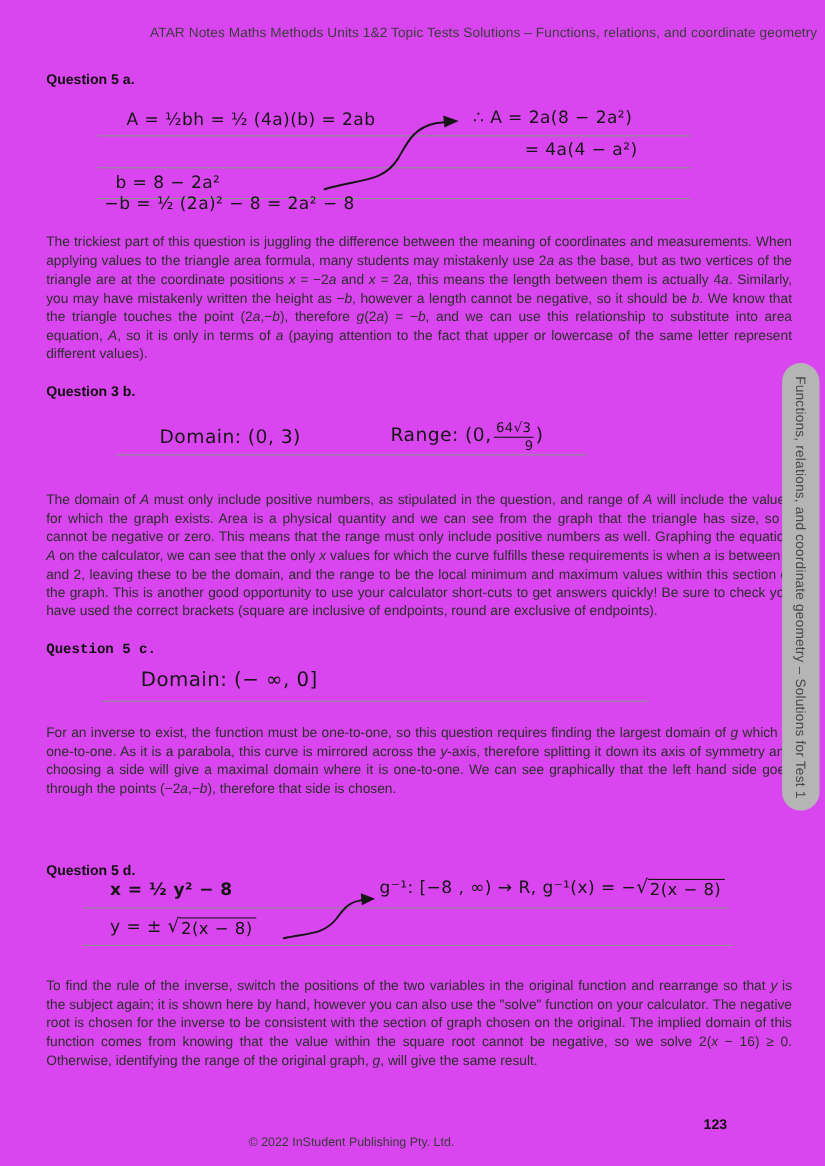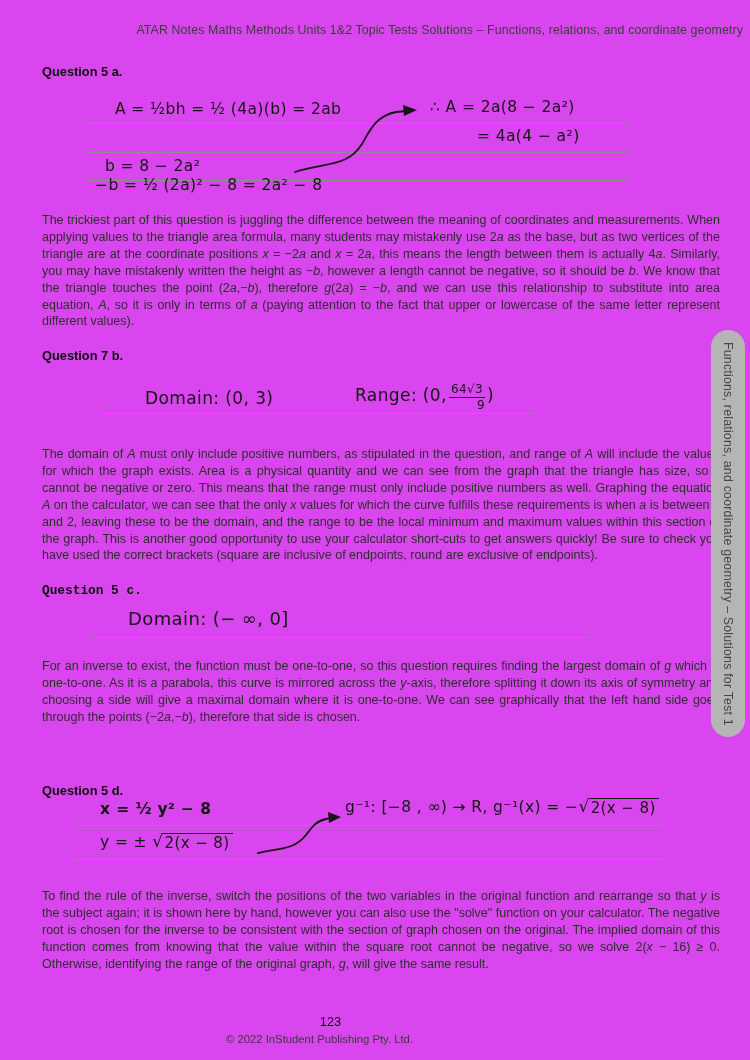--- a/index.html
+++ b/index.html
@@ -55,21 +55,21 @@
     background:#b5b5b5;border-radius:17px;
     display:flex;align-items:center;justify-content:center;
   }
   .side-tab-label{
     writing-mode:vertical-rl;
     font-size:12.4px;color:#474747;letter-spacing:.2px;
     white-space:nowrap;
   }
   .footer-page{
     position:absolute;left:0;top:1014px;width:661px;
-    text-align:center;font-size:12.8px;font-weight:normal;color:#111;
+    text-align:right;font-size:12.8px;font-weight:bold;color:#111;
   }
   .footer-copy{
     position:absolute;left:0;top:1033px;width:639px;
     text-align:center;font-size:11.3px;color:#3a3a3a;
   }
 </style>
 </head>
 <body>
 
 <div class="page">
@@ -88,21 +88,21 @@
   <div class="hand" style="top:127px;left:477px;">=  4a(4 − a²)</div>
   <div class="hand" style="top:157px;left:105px;">b =  8 − 2a²</div>
 
   <svg class="arrow-svg" style="left:290px;top:104px;" width="135" height="78" viewBox="0 0 135 78">
     <path d="M5,68 C40,58 58,62 72,40 C80,26 86,12 106,8 L116,7" fill="none" stroke="#161616" stroke-width="1.8" stroke-linecap="round"></path>
     <polygon points="127,6 113,1 114,12" fill="#161616"></polygon>
   </svg>
 
   <div class="para" style="top:212px;">The trickiest part of this question is juggling the difference between the meaning of coordinates and measurements. When applying values to the triangle area formula, many students may mistakenly use 2<i>a</i> as the base, but as two vertices of the triangle are at the coordinate positions <i>x</i> = −2<i>a</i> and <i>x</i> = 2<i>a</i>, this means the length between them is actually 4<i>a</i>.  Similarly, you may have mistakenly written the height as −<i>b</i>, however a length cannot be negative, so it should be <i>b</i>. We know that the triangle touches the point (2<i>a</i>,−<i>b</i>), therefore <i>g</i>(2<i>a</i>) = −<i>b</i>, and we can use this relationship to substitute into area equation, <i>A</i>, so it is only in terms of <i>a</i> (paying attention to the fact that upper or lowercase of the same letter represent different values).</div>
 
-  <div class="q-heading" style="top:348px;">Question 7 b.</div>
+  <div class="q-heading" style="top:348px;">Question 3 b.</div>
 
   <div class="ruled-line" style="top:413px;left:105px;width:428px;"></div>
   <div class="hand" style="top:388px;left:145px;font-size:17px;">Domain:   (0, 3)</div>
   <div class="hand" style="top:383px;left:355px;font-size:17px;">
     <span>Range:  (0,</span><span class="frac"><span class="num">64√3</span><span class="den">9</span></span><span>)</span>
   </div>
 
   <div class="para" style="top:446px;">The domain of <i>A</i> must only include positive numbers, as stipulated in the question, and range of <i>A</i> will include the values for which the graph exists.  Area is a physical quantity and we can see from the graph that the triangle has size, so it cannot be negative or zero.  This means that the range must only include positive numbers as well.  Graphing the equation <i>A</i> on the calculator, we can see that the only <i>x</i> values for which the curve fulfills these requirements is when <i>a</i> is between 0 and 2, leaving these to be the domain, and the range to be the local minimum and maximum values within this section of the graph.  This is another good opportunity to use your calculator short-cuts to get answers quickly!  Be sure to check you have used the correct brackets (square are inclusive of endpoints, round are exclusive of endpoints).</div>
 
   <div class="q-heading" style="top:583px;font-family:Liberation Mono, monospace;">Question 5 c.</div>

